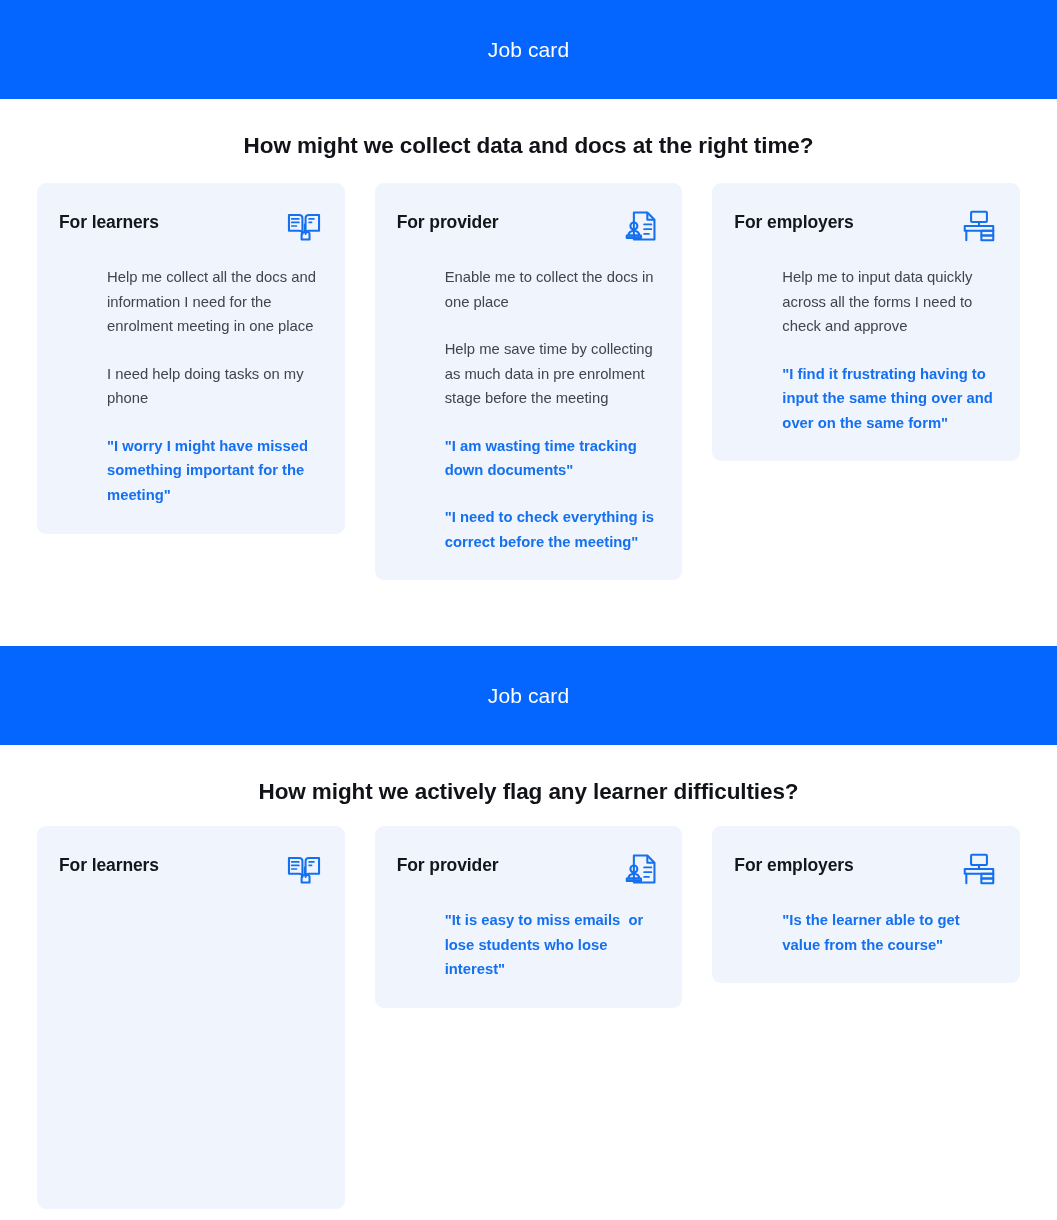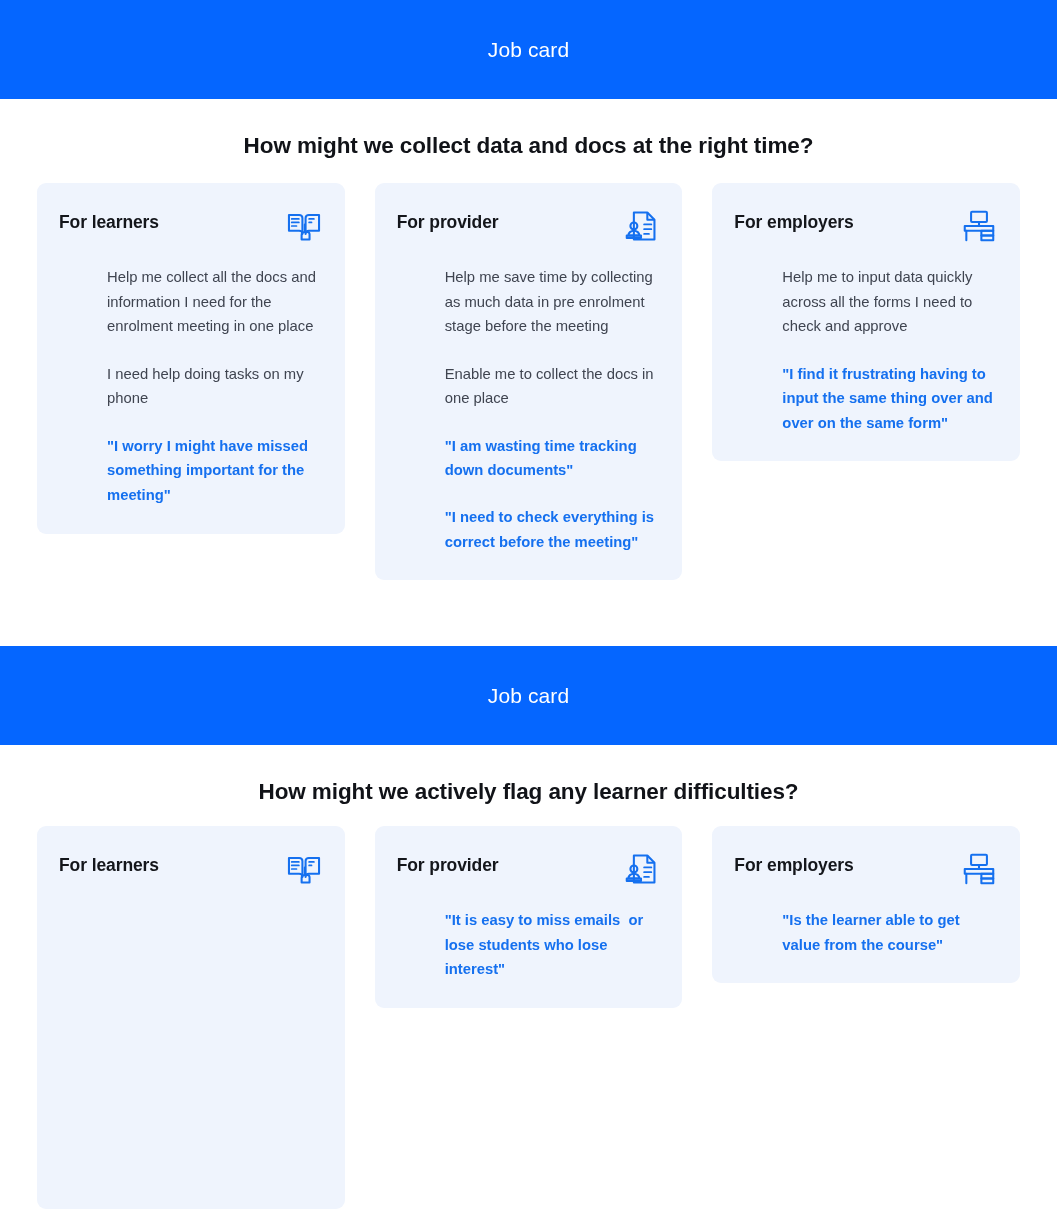--- a/index.html
+++ b/index.html
@@ -167,22 +167,22 @@
               <path d="M15 7h17l9 9v25H15V7z" stroke="#1570ef" stroke-width="2.6" stroke-linejoin="round"></path>
               <path d="M32 7v9h9" stroke="#1570ef" stroke-width="2.6" stroke-linejoin="round"></path>
               <path d="M28 22h9M28 28h9M28 34h6" stroke="#1570ef" stroke-width="2.4" stroke-linecap="round"></path>
               <circle cx="15" cy="24" r="4.4" stroke="#1570ef" stroke-width="2.6"></circle>
               <path d="M8 36c0-3.3 3.1-6 7-6s7 2.7 7 6H8z" stroke="#1570ef" stroke-width="2.6" stroke-linejoin="round"></path>
               <path d="M6 36h18v3H6z" stroke="#1570ef" stroke-width="2.6" stroke-linejoin="round"></path>
             </svg>
           </span>
         </div>
         <div class="card-body">
+          <p class="need-text">Enable me to collect the docs in one place</p>
           <p class="need-text">Help me save time by collecting as much data in pre enrolment stage before the meeting</p>
-          <p class="need-text">Enable me to collect the docs in one place</p>
           <p class="quote-text">"I am wasting time tracking down documents"</p>
           <p class="quote-text">"I need to check everything is correct before the meeting"</p>
         </div>
         <div class="empty-filler"></div>
       </div>
 
       <div class="card">
         <div class="card-head">
           <div class="card-title">For employers</div>
           <span class="card-icon">

